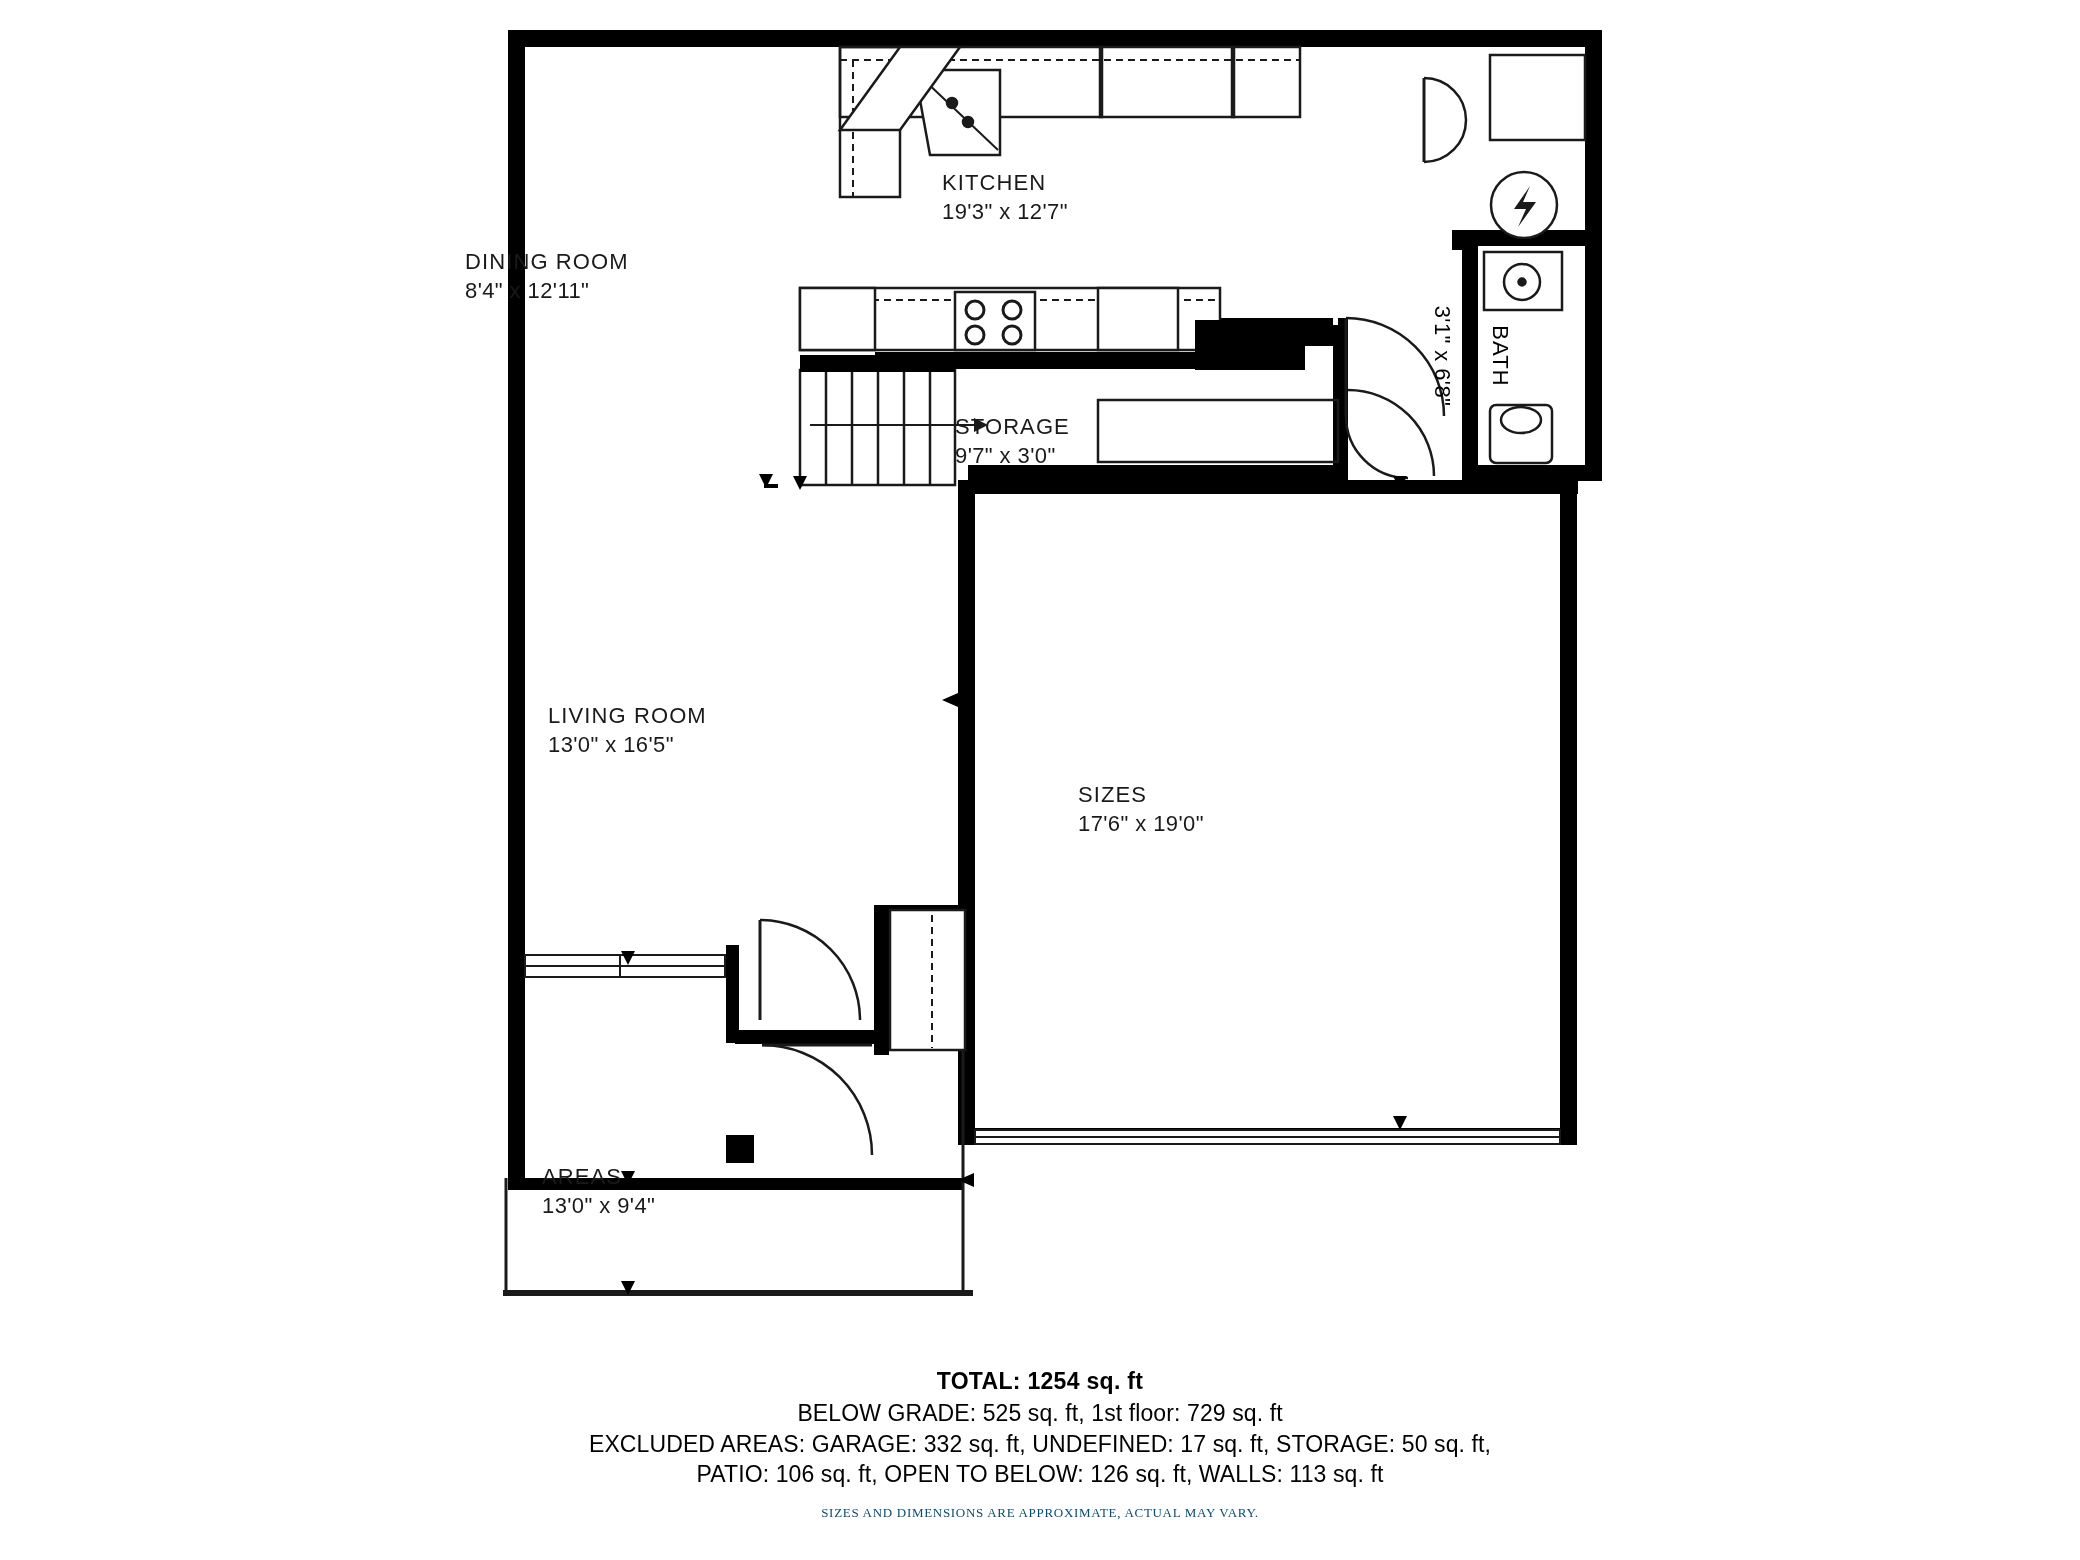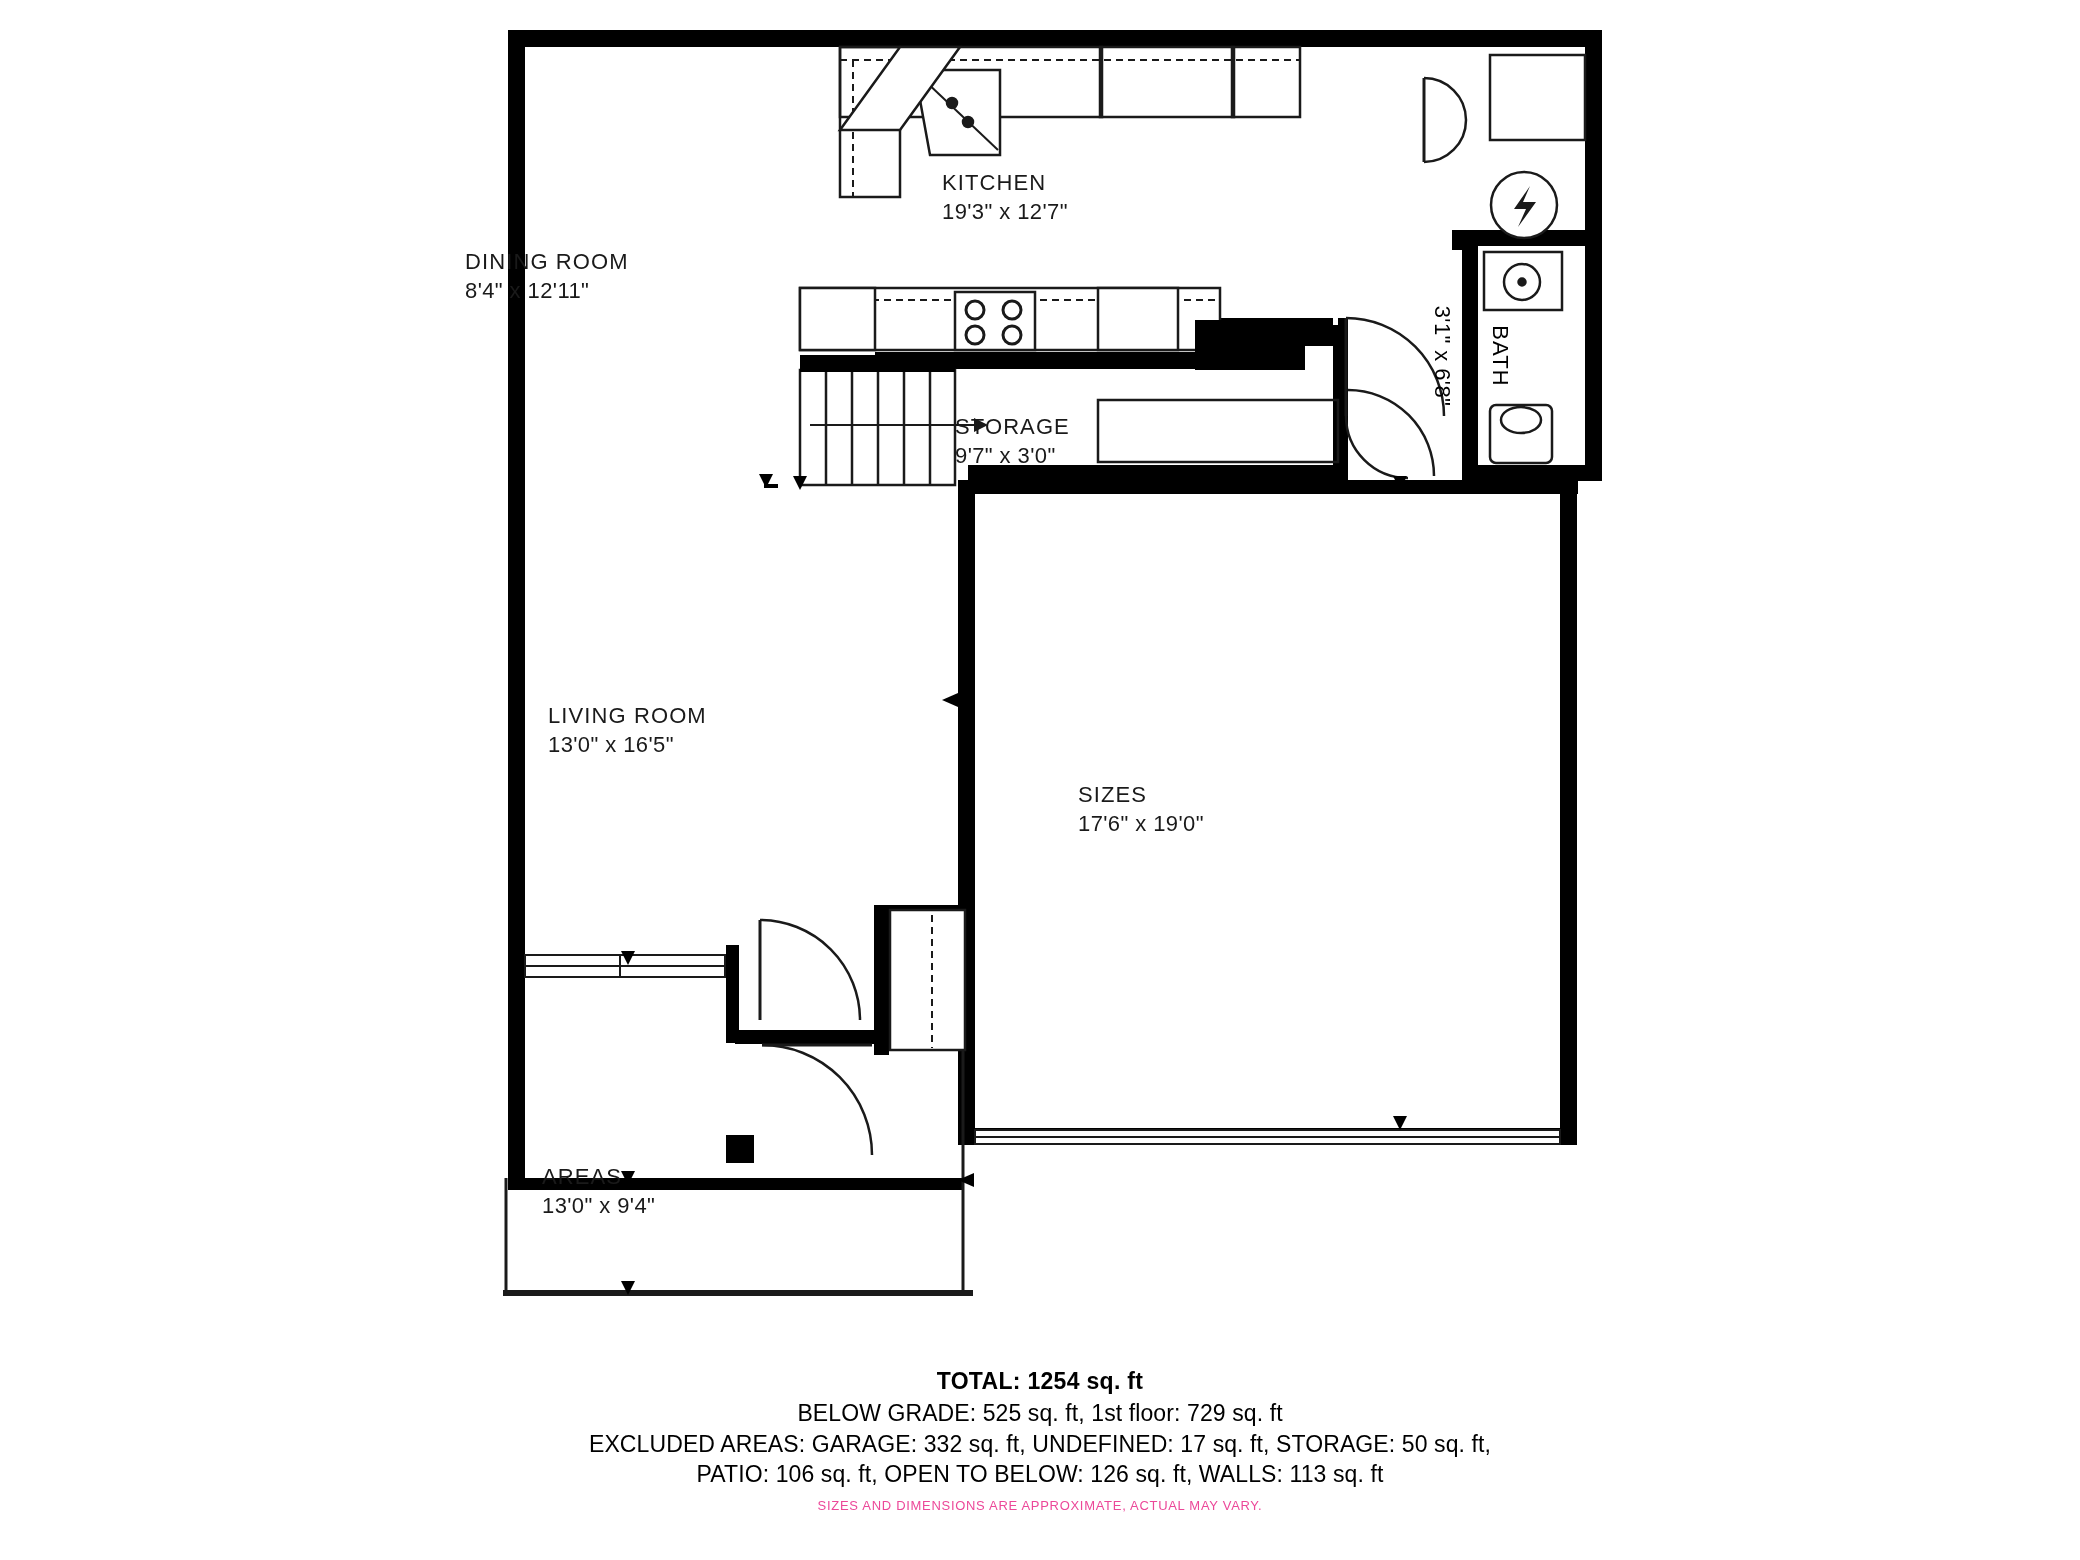--- a/index.html
+++ b/index.html
@@ -63,22 +63,23 @@
     margin-bottom: 3px;
   }
   #summary .line {
     font-size: 23px;
     letter-spacing: 0.1px;
     line-height: 1.33;
   }
   #summary .disclaimer {
     font-size: 13px;
     letter-spacing: 0.7px;
-    margin-top: 8px;
-    color: #ec4899;
+    margin-top: 15px;
+    color: #0c4a6e;
+    font-family: Liberation Serif, serif;
   }
 </style>
 </head>
 <body>
 
 <svg id="floorplan" viewBox="0 0 2080 1560">
 
   <g fill="#000000">
 
     <rect x="508" y="30" width="1094" height="17"></rect>

